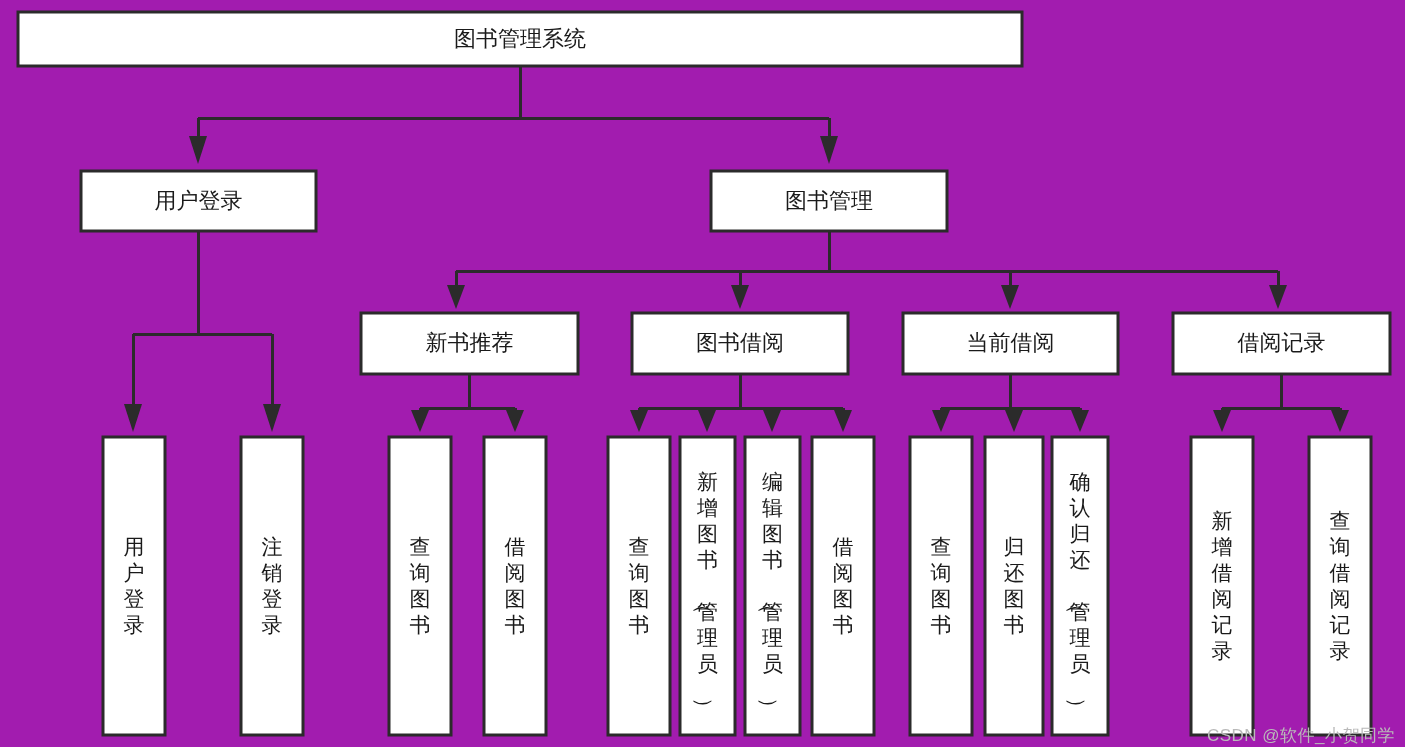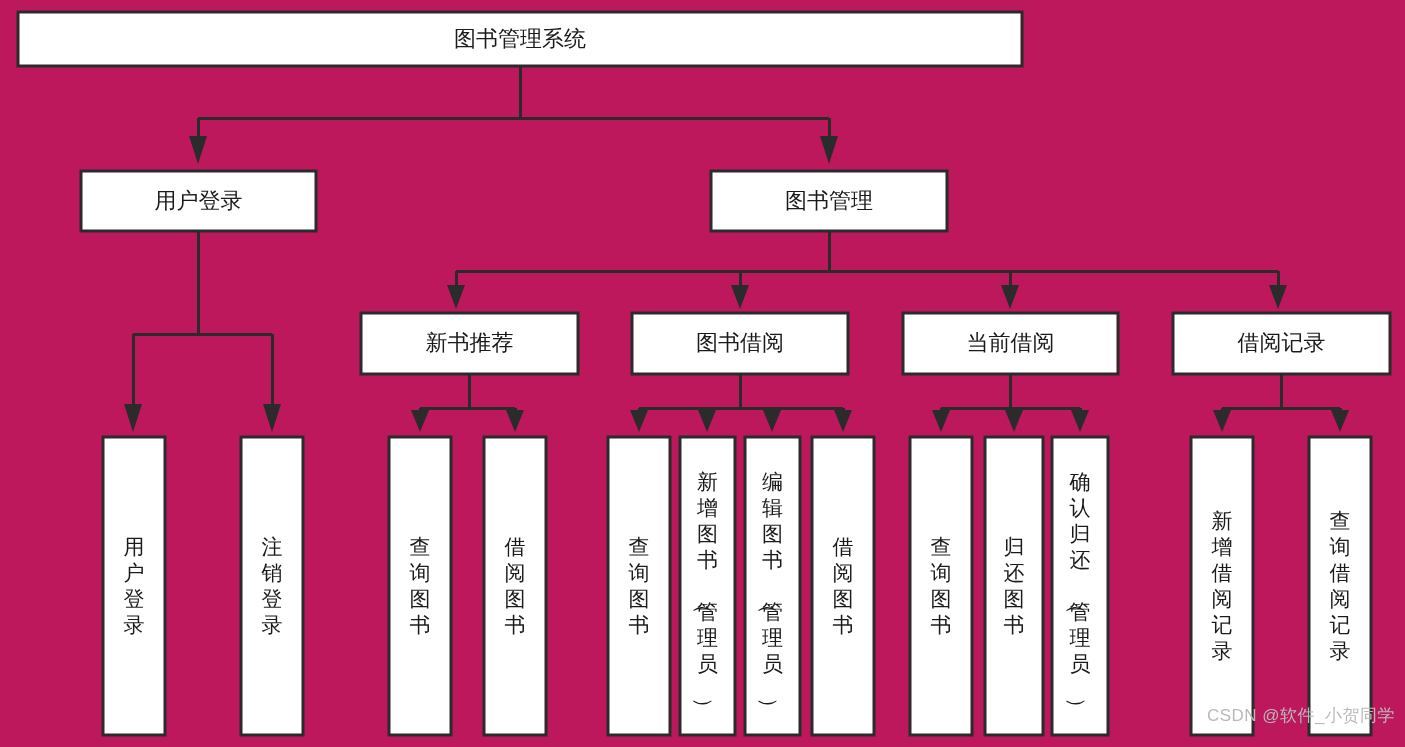--- a/index.html
+++ b/index.html
@@ -2,21 +2,21 @@
 <html lang="zh"><head>
 <meta charset="utf-8">
 <title>图书管理系统 结构图</title>
 <style>
   html,body{margin:0;padding:0;background:#ffffff;}
   body{
     font-family:"Liberation Sans","DejaVu Sans",sans-serif;
     width:1405px;height:747px;overflow:hidden;
   }
   #diagram-root{
-    position:relative;width:1405px;height:747px;background:#be185d;
+    position:relative;width:1405px;height:747px;background:#a21caf;
   }
   svg.diagram{position:absolute;left:0;top:0;width:1405px;height:747px;}
   .node-box{
     fill:#ffffff;stroke:#2b2b2b;stroke-width:3;
   }
   .connector{
     stroke:#2b2b2b;stroke-width:3;fill:none;
     shape-rendering:crispEdges;
   }
   .arrow-head{fill:#2b2b2b;stroke:none;}
@@ -28,21 +28,21 @@
     dominant-baseline:middle;
   }
   .node-label-vertical{
     fill:#1a1a1a;
     font-family:"Liberation Sans","DejaVu Sans",sans-serif;
     font-size:21px;
     text-anchor:middle;
   }
   .watermark{
     position:absolute;
-    right:10px;bottom:20px;
+    right:10px;bottom:0;
     color:#b9b9b9;
     font-size:17px;
     font-family:"Liberation Sans","DejaVu Sans",sans-serif;
     letter-spacing:0.5px;
     white-space:nowrap;
     user-select:none;
   }
 </style>
 </head>
 <body>

